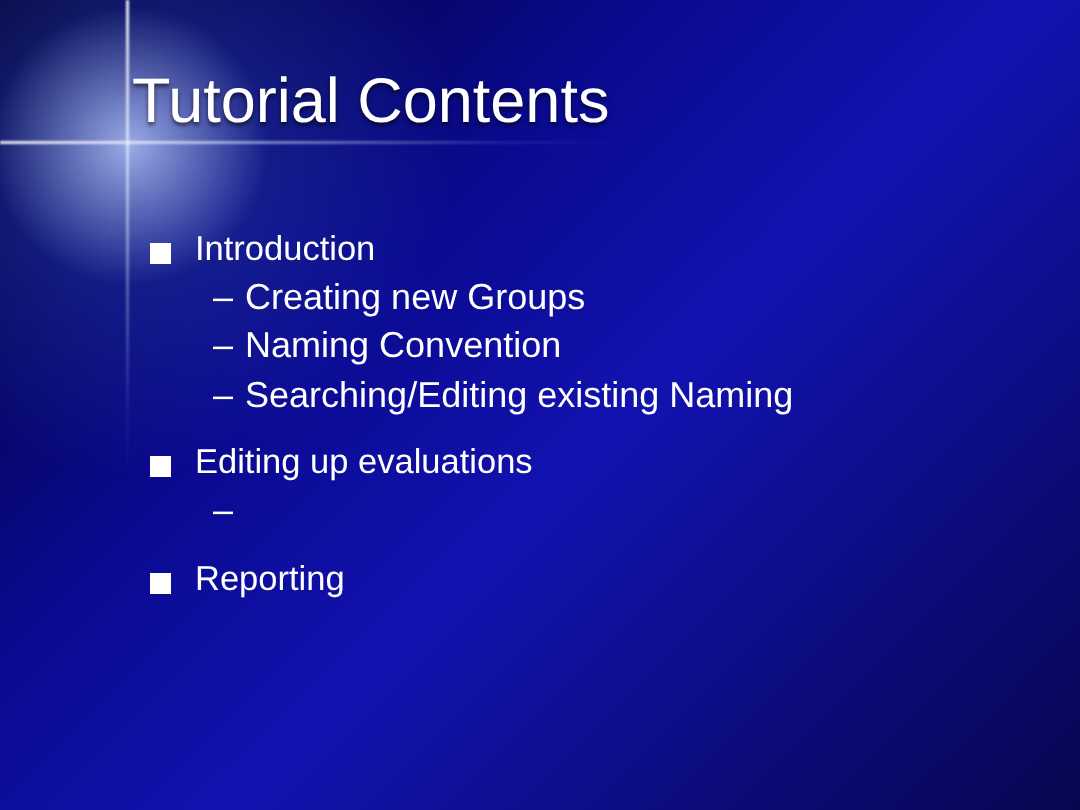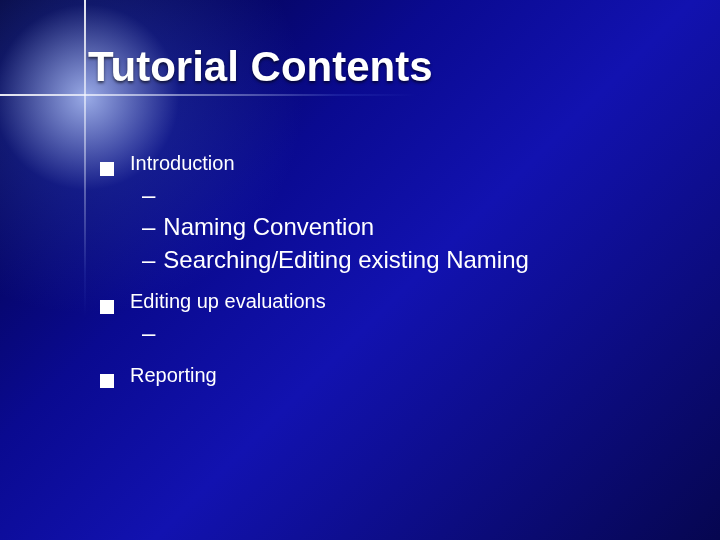--- a/index.html
+++ b/index.html
@@ -36,34 +36,34 @@
     width: 2px;
     height: 320px;
     background: linear-gradient(180deg, rgba(255,255,255,0.9), rgba(120,150,255,0.1) 85%, rgba(0,0,0,0));
     filter: blur(0.6px);
   }
   .title {
     position: absolute;
     top: 44px;
     left: 88px;
     font-size: 42px;
-    font-weight: bold;
+    font-weight: normal;
     line-height: 1.1;
     text-shadow: 0 2px 3px rgba(0,0,0,0.6);
   }
   .body {
     position: absolute;
     top: 150px;
     left: 100px;
     right: 40px;
   }
   .l1 {
     display: flex;
     align-items: flex-start;
-    font-size: 20px;
+    font-size: 23px;
     line-height: 1.35;
     margin-bottom: 2px;
   }
   .l1 .bullet {
     width: 14px;
     height: 14px;
     background: #ffffff;
     margin-right: 16px;
     margin-top: 12px;
     flex: 0 0 auto;
@@ -94,20 +94,21 @@
   <div class="body">
 
     <div class="l1">
       <span class="bullet"></span>
       <span>Introduction</span>
     </div>
 
 
     <div class="l2">
       <span class="dash">–</span>
+      <span>Creating new Groups</span>
     </div>
     <div class="l2">
       <span class="dash">–</span>
       <span>Naming Convention</span>
     </div>
     <div class="l2">
       <span class="dash">–</span>
       <span>Searching/Editing existing Naming</span>
     </div>
 

